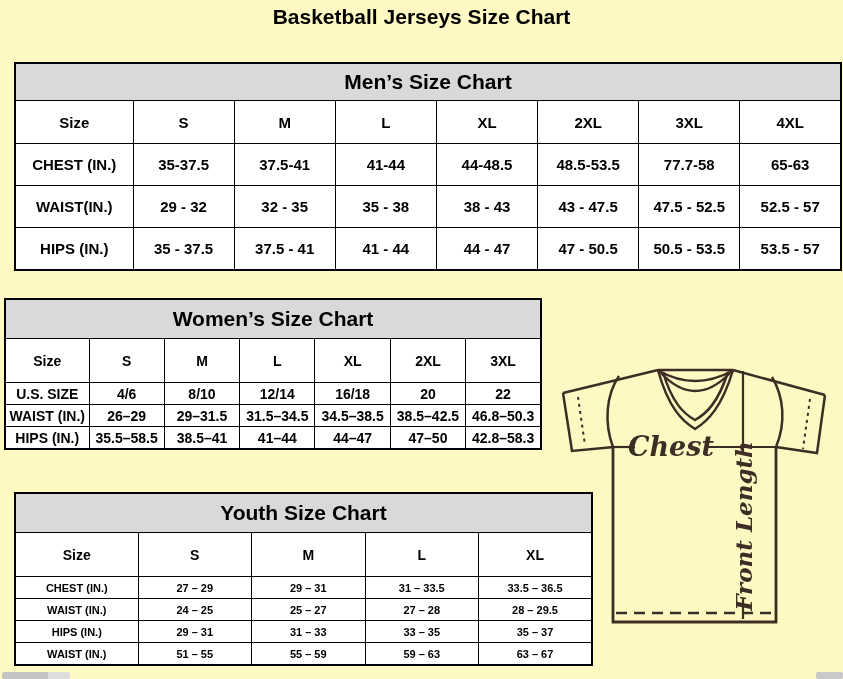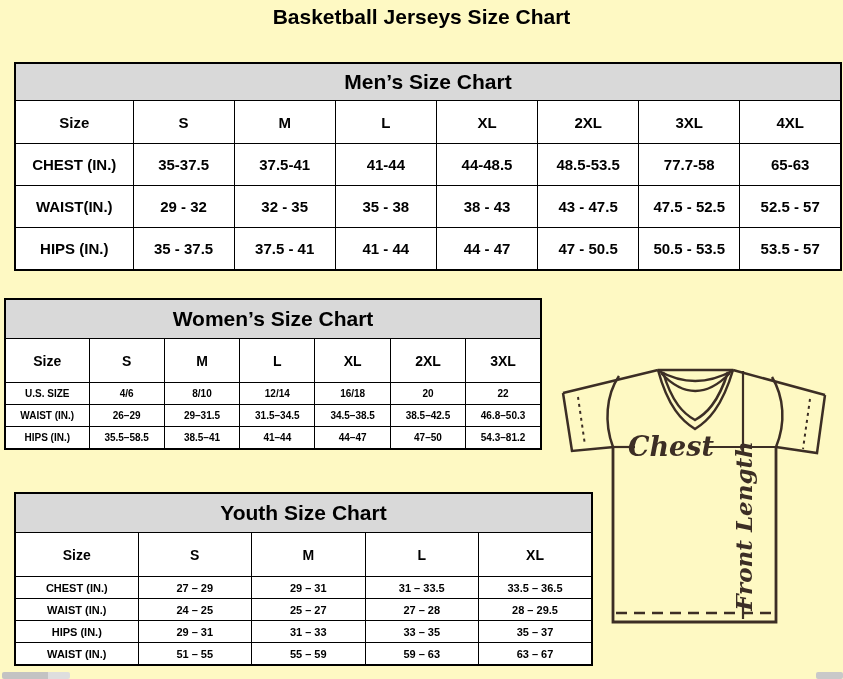--- a/index.html
+++ b/index.html
@@ -14,21 +14,21 @@
   .band th{background:#d9d9d9;font-size:21px;font-weight:bold;}
   
   .mens{left:14px;top:62px;width:828px;}
   .mens .band th{height:36px;}
   .mens .size-row th{height:42px;font-size:15px;}
   .mens tbody th,.mens tbody td{height:41px;font-size:15px;font-weight:bold;}
   
   .womens{left:4px;top:298px;width:538px;}
   .womens .band th{height:38px;}
   .womens .size-row th{height:43px;font-size:14px;}
-  .womens tbody th,.womens tbody td{height:21px;font-size:10px;font-weight:bold;}
+  .womens tbody th,.womens tbody td{height:21px;font-size:14px;font-weight:bold;}
   
   .youth{left:14px;top:492px;width:579px;}
   .youth .band th{height:38px;}
   .youth .size-row th{height:43px;font-size:14px;}
   .youth tbody th,.youth tbody td{height:21px;font-size:11px;font-weight:bold;}
   
   .jersey{position:absolute;left:558px;top:363px;}
   .jersey path,.jersey line{fill:none;stroke:#3c2e25;}
   .jersey text{fill:#3c2e25;font-family:"DejaVu Serif",serif;
     font-style:italic;font-weight:bold;}
@@ -135,21 +135,21 @@
           <td>38.5–42.5</td>
           <td>46.8–50.3</td>
         </tr>
         <tr>
           <th>HIPS (IN.)</th>
           <td>35.5–58.5</td>
           <td>38.5–41</td>
           <td>41–44</td>
           <td>44–47</td>
           <td>47–50</td>
-          <td>54.3–81.2</td>
+          <td>42.8–58.3</td>
         </tr>
       </tbody>
   </table>
 
   <table class="chart youth">
     <colgroup>
         <col style="width:123px">
       </colgroup>
     <thead>
       <tr class="band">

